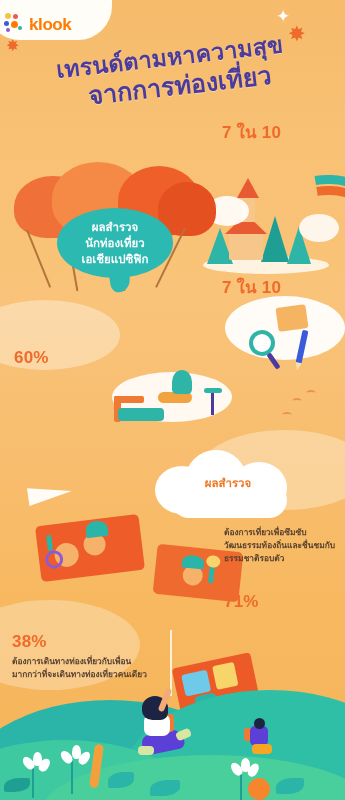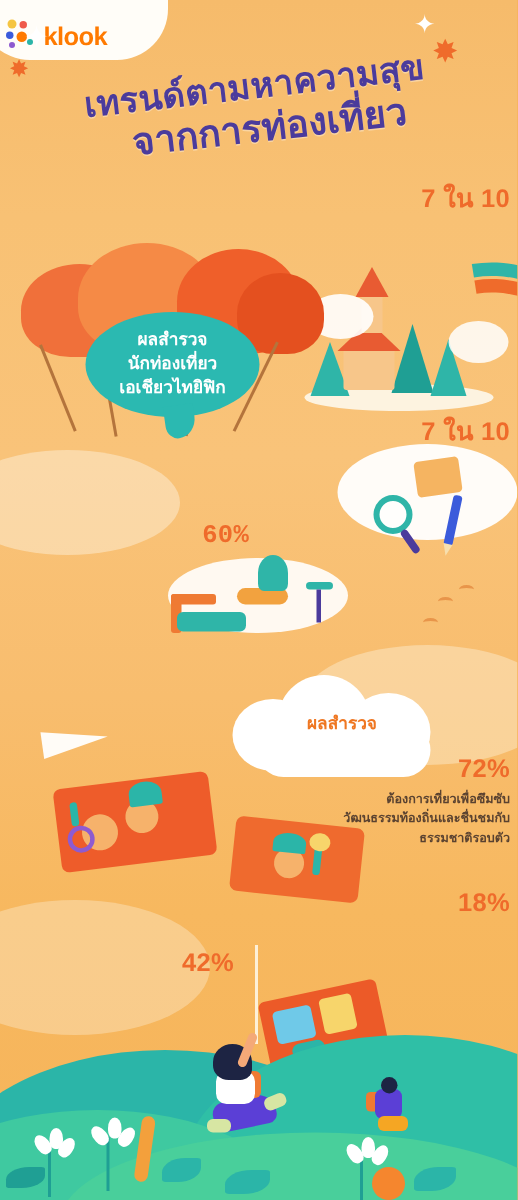--- a/index.html
+++ b/index.html
@@ -102,26 +102,26 @@
   #bubble-thai {
     position:absolute; left:155px; top:448px; width:146px; height:72px; z-index:6;
     display:flex; flex-direction:column; align-items:center; justify-content:center;
     text-align:center; color:#ef7722; font-weight:bold; font-size:11.5px; line-height:1.5;
   }
   #bubble-thai .bg { position:absolute; inset:0; }
   #bubble-thai .bg i { position:absolute; background:#fff; border-radius:50%; }
   #bubble-thai span { position:relative; z-index:2; }
 
   
-  .stat { position:absolute; text-align:right; }
+  .stat { position:absolute; text-align:left; }
   .stat .num { color:#ef6b2b; font-weight:bold; font-size:17px; letter-spacing:.2px; }
   .stat .desc { color:#5a4230; font-size:8.4px; line-height:1.55; margin-top:3px; font-weight:bold; }
   #stat-1 { left:222px; top:118px; width:118px; }
   #stat-2 { left:222px; top:273px; width:118px; }
-  #stat-3 { left:14px;  top:348px; width:152px;font-family:Liberation Mono, monospace; }
+  #stat-3 { left:14px;  top:348px; width:152px; }
   #stat-4 { left:224px; top:503px; width:116px; }
   #stat-5 { left:224px; top:592px; width:116px; }
   #stat-6 { left:12px;  top:632px; width:144px; }
 
   
   #village { position:absolute; right:16px; top:186px; width:126px; height:90px; }
   .tree { position:absolute; width:0; height:0; }
   .tr1{left:4px; top:42px; border-left:13px solid transparent;border-right:13px solid transparent;border-bottom:36px solid #2fb5a8;}
   .tr2{left:58px;top:30px; border-left:14px solid transparent;border-right:14px solid transparent;border-bottom:46px solid #1f9f94;}
   .tr3{left:84px;top:40px; border-left:12px solid transparent;border-right:12px solid transparent;border-bottom:38px solid #2fb5a8;}
@@ -243,21 +243,21 @@
     <div class="pm pm-legs"></div>
     <div class="pm pm-body"></div>
     <div class="pm pm-face"></div>
     <div class="pm pm-head"></div>
     <div class="pm pm-foot"></div>
   </div>
 
   <div id="bubble-apac">
     <span>ผลสำรวจ</span>
     <span>นักท่องเที่ยว</span>
-    <span>เอเชียวไทยิฟิก</span>
+    <span>เอเชียแปซิฟิก</span>
   </div>
 
   <div class="cloud" style="right:0px;top:296px;width:120px;height:64px;opacity:.95;"></div>
   <div id="magnifier">
     <div id="mag-suitcase"></div>
     <div id="mag-glass"></div>
     <div id="mag-handle"></div>
     <div id="pencil"></div>
   </div>
 
@@ -383,19 +383,20 @@
     <div class="num">7 ใน 10</div>
   </div>
   <div class="stat" id="stat-3">
     <div class="num">60%</div>
   </div>
   <div class="stat" id="stat-4">
     <div class="num">72%</div>
     <div class="desc">ต้องการเที่ยวเพื่อซึมซับวัฒนธรรมท้องถิ่นและชื่นชมกับธรรมชาติรอบตัว</div>
   </div>
   <div class="stat" id="stat-5">
-    <div class="num">18%</div>
+    <div class="num">71%</div>
   </div>
   <div class="stat" id="stat-6">
-    <div class="num">42%</div>
+    <div class="num">38%</div>
+    <div class="desc">ต้องการเดินทางท่องเที่ยวกับเพื่อนมากกว่าที่จะเดินทางท่องเที่ยวคนเดียว</div>
   </div>
 
 </div>
 
 </body></html>

